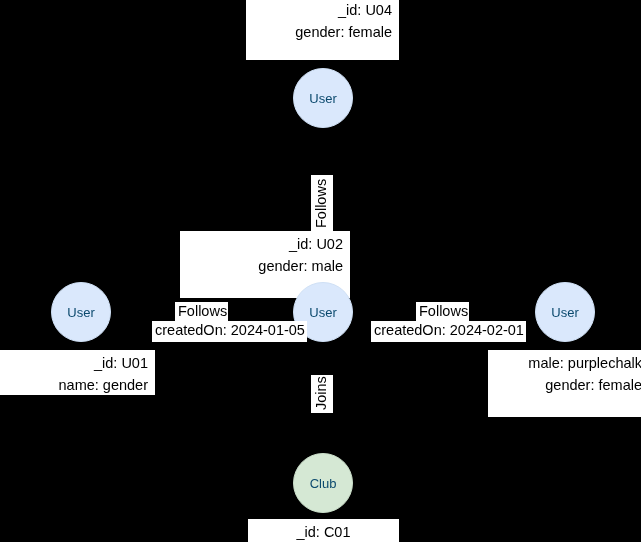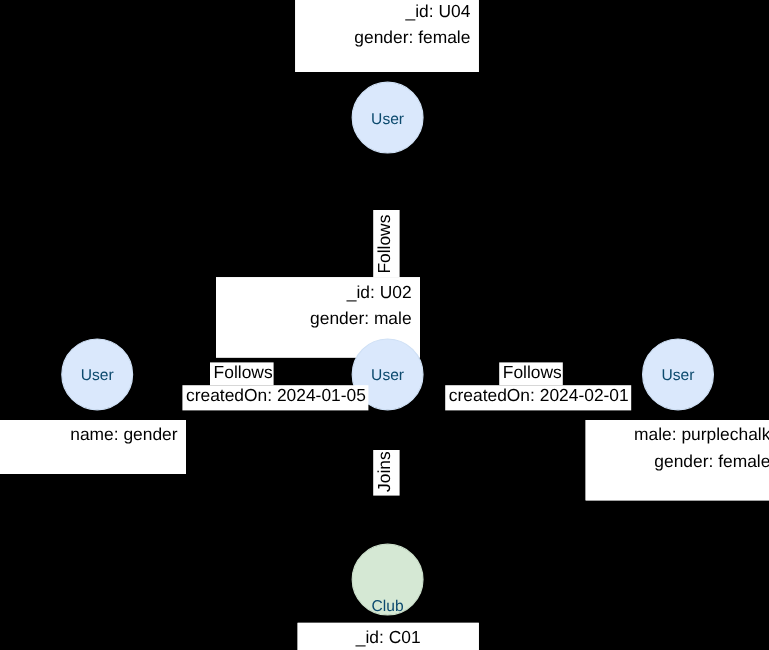--- a/index.html
+++ b/index.html
@@ -31,21 +31,20 @@
     color: #0c4a6e;
     box-sizing: border-box;
   }
   .node.user {
     background: #dae8fc;
     border: 1px solid #cfe0f5;
   }
   .node.club {
     background: #d5e8d4;
     border: 1px solid #cadec9;
-    align-items: flex-end;
   }
   
   .propbox {
     position: absolute;
     background: #ffffff;
     color: #000000;
     border: 1px solid #ffffff;
     box-sizing: border-box;
     font-size: 14.5px;
     line-height: 22px;
@@ -120,20 +119,21 @@
     <span class="prow">gender: male</span>
   </div>
   <div class="node user" style="left:293px; top:282px;">
     <span>User</span>
   </div>
 
   <div class="node user" style="left:51px; top:282px;">
     <span>User</span>
   </div>
   <div class="propbox" style="left:-8px; top:350px; width:163px; height:45px;">
+    <span class="prow">_id: U01</span>
     <span class="prow">name: gender</span>
   </div>
 
   <div class="edgelabel" style="left:175px; top:302px; width:53px; height:19px; text-align:center;">
     <span>Follows</span>
   </div>
   <div class="edgelabel" style="left:124px; top:321px; width:155px; height:21px; text-align:right;margin-left:28px;">
     <span>createdOn: 2024-01-05</span>
   </div>
 

